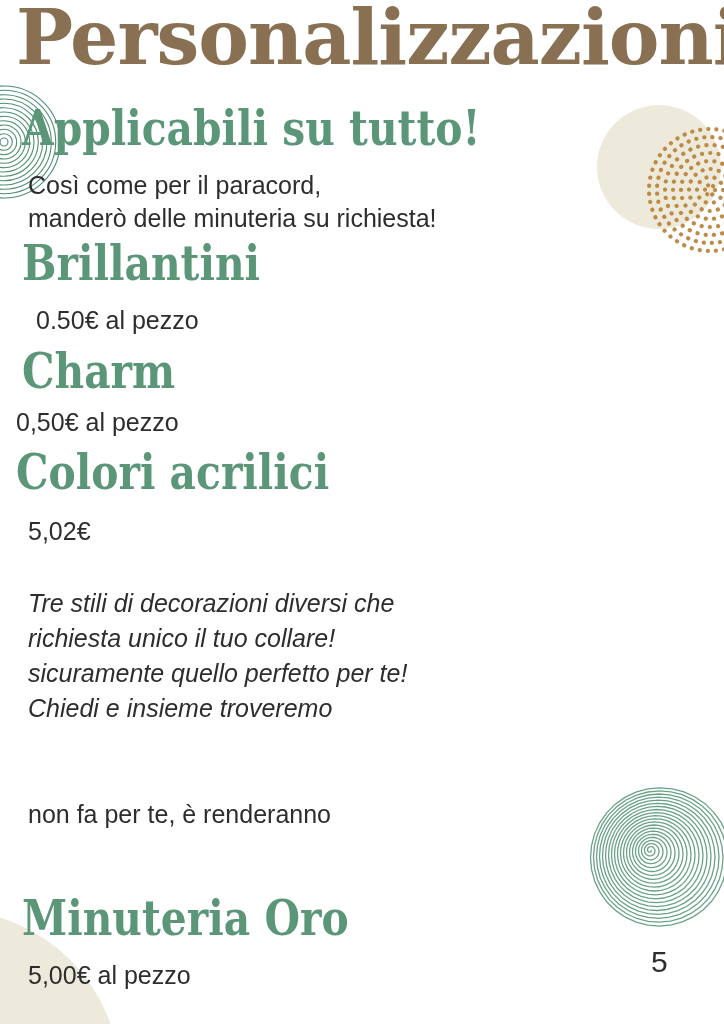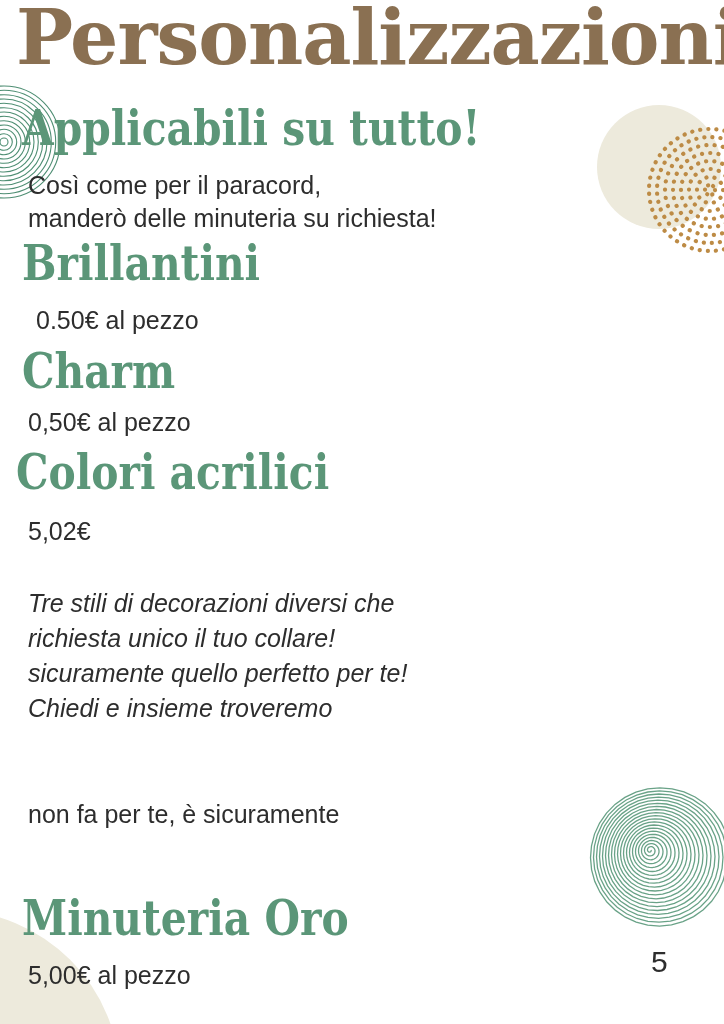--- a/index.html
+++ b/index.html
@@ -56,21 +56,21 @@
     white-space: nowrap;
   }
   .body-text .line { display: block; }
   .para-wide { line-height: 35px; font-style: italic; }
 
   #h-applicabili { left: 22px; top: 104px; }
   #p-applicabili { left: 20px; top: 161px; }
   #h-brillantini { left: 22px; top: 239px; }
   #p-brillantini { left: 28px; top: 296px; }
   #h-charm       { left: 22px; top: 347px; }
-  #p-charm       { left: 20px; top: 398px; }
+  #p-charm       { left: 8px; top: 398px; }
   #h-colori      { left: 16px; top: 448px; }
   #p-colori      { left: 20px; top: 507px; }
   #para-stili    { left: 20px; top: 578px; }
   #para-argento  { left: 20px; top: 790px; }
   #h-minuteria   { left: 22px; top: 894px; }
   #p-minuteria   { left: 20px; top: 951px; }
 
   .page-number {
     position: absolute;
     left: 651px; top: 944px;
@@ -143,21 +143,21 @@
   </p>
 
   <p class="body-text para-wide" id="para-stili">
     <span class="line">Tre stili di decorazioni diversi che</span>
     <span class="line">richiesta unico il tuo collare!</span>
     <span class="line">sicuramente quello perfetto per te!</span>
     <span class="line">Chiedi e insieme troveremo</span>
   </p>
 
   <p class="body-text" id="para-argento">
-    <span class="line">non fa per te, è sicuramente</span>
+    <span class="line">non fa per te, è renderanno</span>
   </p>
 
   <h2 class="h2" id="h-minuteria">Minuteria Oro</h2>
   <p class="body-text" id="p-minuteria">
     <span class="line">5,00€ al pezzo</span>
   </p>
 
   <div class="page-number">5</div>
 </div>
 

